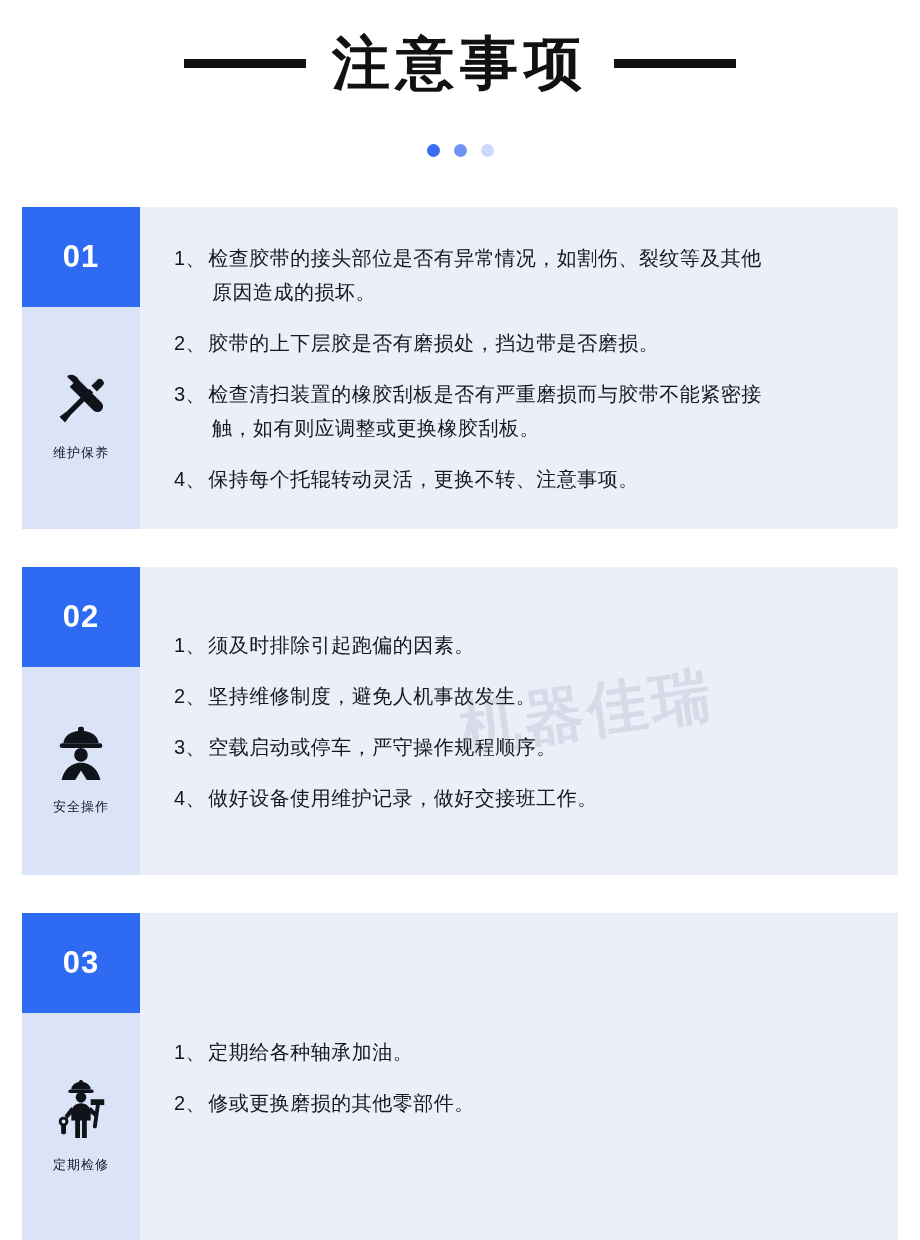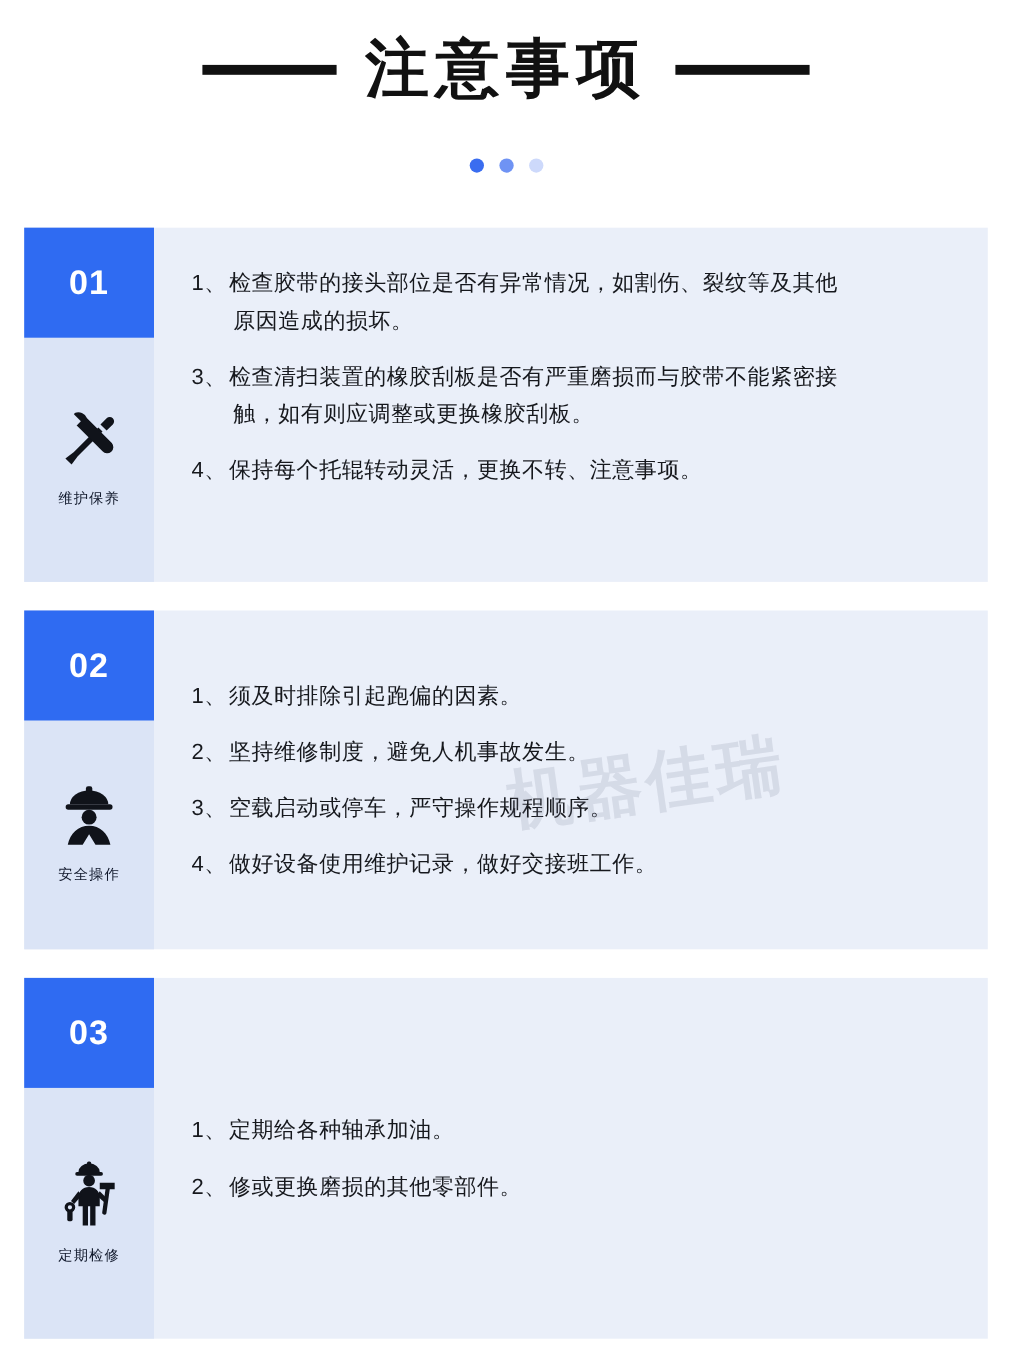--- a/index.html
+++ b/index.html
@@ -55,21 +55,21 @@
   }
   .dot.mid { background: #6f93f4; }
   .dot.light { background: #cdd9fb; }
 
   
   .sections {
     margin-top: 50px;
     padding: 0 22px;
     display: flex;
     flex-direction: column;
-    gap: 26px;
+    gap: 38px;
   }
   .section {
     display: flex;
     background: #eaeff9;
     min-height: 220px;
     position: relative;
   }
   .section.s1 { height: 322px; }
   .section.s2 { height: 308px; }
   .section.s3 { height: 328px; }
@@ -180,20 +180,23 @@
         </span>
         <span class="side-label">维护保养</span>
       </div>
     </div>
     <div class="content">
       <div class="line">
         <span class="idx">1、</span><span>检查胶带的接头部位是否有异常情况，如割伤、裂纹等及其他</span>
         <span class="cont">原因造成的损坏。</span>
       </div>
       <div class="line">
+        <span class="idx">2、</span><span>胶带的上下层胶是否有磨损处，挡边带是否磨损。</span>
+      </div>
+      <div class="line">
         <span class="idx">3、</span><span>检查清扫装置的橡胶刮板是否有严重磨损而与胶带不能紧密接</span>
         <span class="cont">触，如有则应调整或更换橡胶刮板。</span>
       </div>
       <div class="line">
         <span class="idx">4、</span><span>保持每个托辊转动灵活，更换不转、注意事项。</span>
       </div>
     </div>
   </div>
 
   <div class="section s2">

